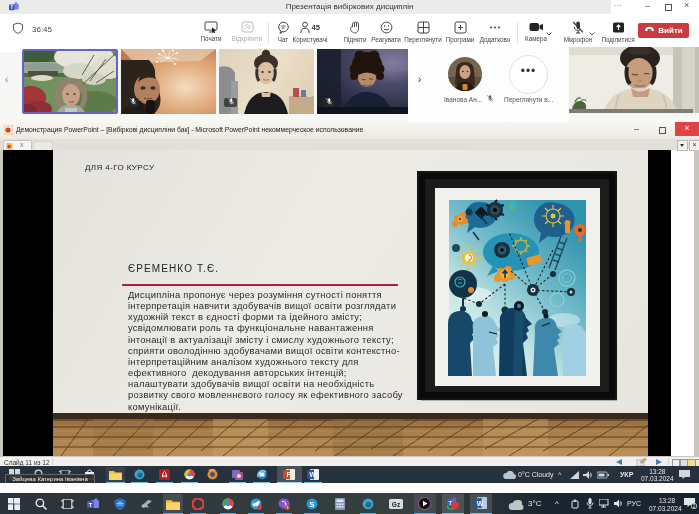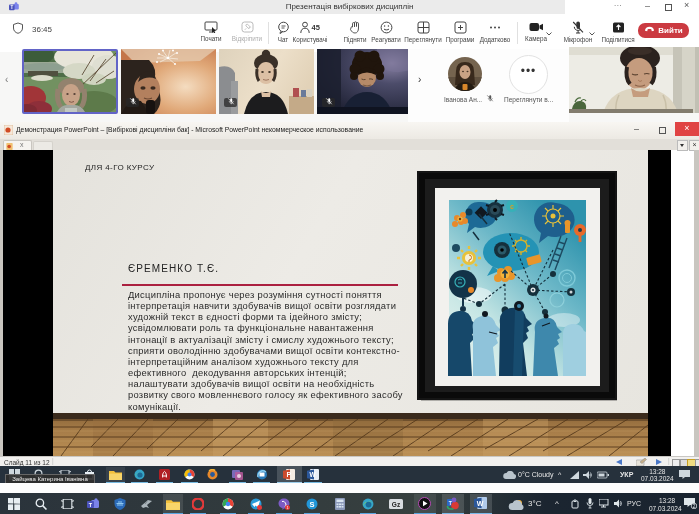--- a/index.html
+++ b/index.html
@@ -1,29 +1,29 @@
 <!DOCTYPE html>
 <html><head>
 <meta charset="utf-8">
 <style>
   html,body{margin:0;padding:0;}
   body{width:699px;height:514px;overflow:hidden;font-family:"Liberation Sans",sans-serif;}
   #app{position:relative;width:699px;height:514px;background:#fff;}
   .abs{position:absolute;}
   
-  #tbar{left:0;top:0;width:565px;height:14px;background:#ebebeb;}
+  #tbar{left:0;top:0;width:611px;height:14px;background:#ebebeb;}
   #tbar .title{left:0;top:2px;width:699px;text-align:center;font-size:8px;color:#333;}
   #tbar .wc{top:1px;font-size:9px;color:#555;}
   
   #toolbar{left:0;top:14px;width:699px;height:38px;background:#ffffff;border-bottom:1px solid #e8e8e8;}
   .tbtn{position:absolute;top:7px;width:44px;text-align:center;color:#333;}
   .tbtn svg{display:block;margin:0 auto;}
   .tbtn .lb{display:block;font-size:6.3px;margin-top:2px;color:#444;white-space:nowrap;}
   .sep{position:absolute;top:8px;width:1px;height:22px;background:#e0e0e0;}
-  #leave{position:absolute;left:638px;top:9px;width:51px;height:15px;background:#cb3a41;border-radius:7px;color:#fff;font-size:8px;font-weight:bold;text-align:center;line-height:15px;}
+  #leave{position:absolute;left:638px;top:9px;width:51px;height:15px;background:#cb3a41;border-radius:2px;color:#fff;font-size:8px;font-weight:bold;text-align:center;line-height:15px;}
   
   #strip{left:0;top:52px;width:699px;height:70px;background:#f7f7f6;}
   .vid{position:absolute;top:-3px;height:65px;overflow:hidden;background:#888;}
   .micbadge{position:absolute;width:13px;height:9px;background:rgba(40,40,40,.75);border-radius:2px;color:#fff;font-size:7px;text-align:center;line-height:9px;}
   
   #pptbar{left:0;top:122px;width:699px;height:17px;background:linear-gradient(#f8f6f2,#ece9e3);border-bottom:1px solid #d8d5cf;font-size:6.8px;color:#1a1a1a;}
   #tabrow{left:0;top:139px;width:699px;height:11px;background:#e2dfd9;}
   
   #show{left:0;top:150px;width:671px;height:306px;background:#000;}
   #slide{position:absolute;left:53px;top:0;width:595px;height:306px;background:linear-gradient(120deg,#e4e2dc,#edebe6 40%,#e7e5df);overflow:hidden;}

